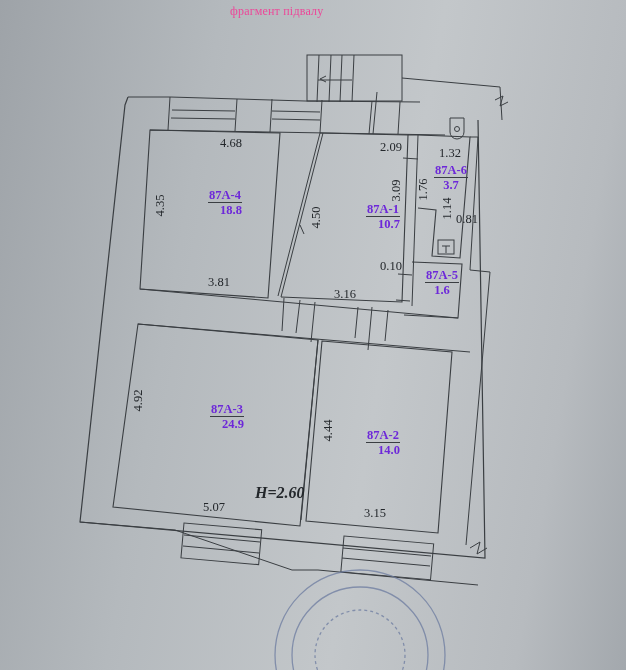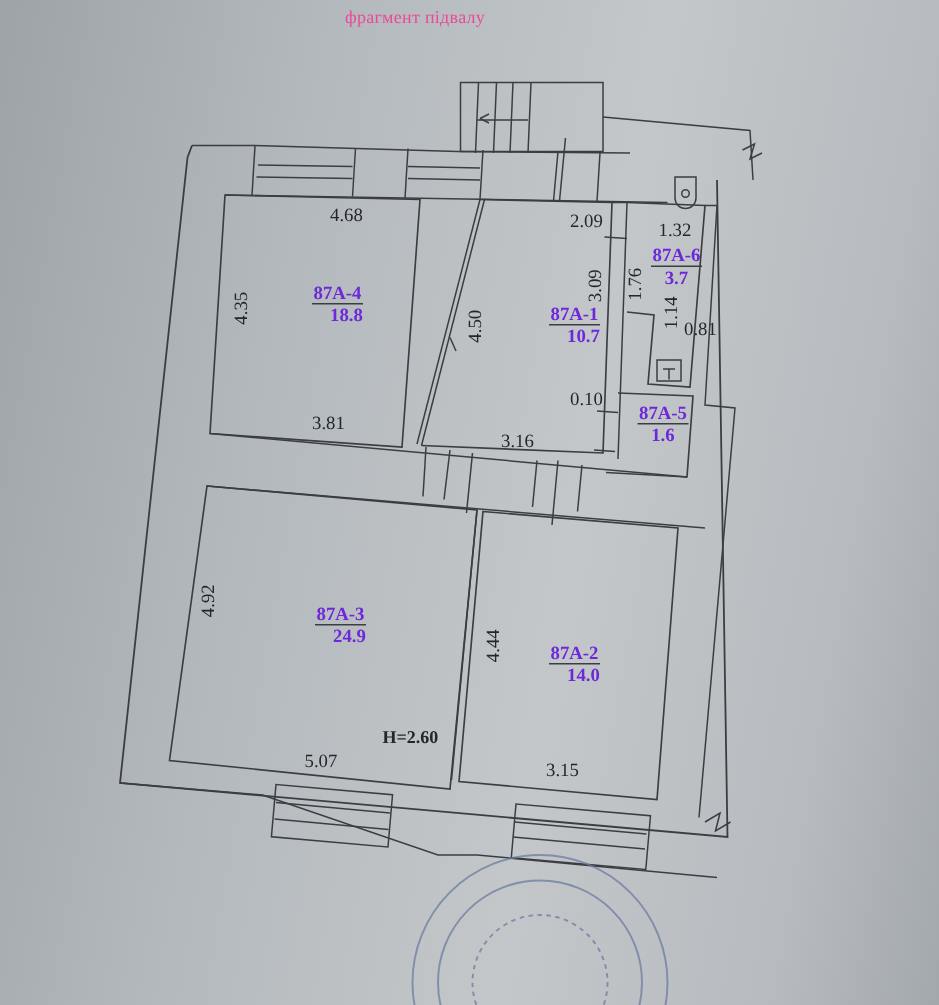--- a/index.html
+++ b/index.html
@@ -12,21 +12,21 @@
   .title {
     position: absolute; left: 230px; top: 4px;
     font-size: 12px; color: #ec4899; letter-spacing: 0.2px;
   }
   svg.plan { position: absolute; left: 0; top: 0; }
   .lbl { position: absolute; font-size: 12.5px; color: #23272b; line-height: 13px; white-space: nowrap; }
   .vert { transform: rotate(-90deg); transform-origin: center center; }
   .room { position: absolute; text-align: center; color: #6d28d9; font-size: 12.5px; line-height: 14px; font-weight: bold; }
   .room .code { display: block; border-bottom: 1px solid #3a3e42; padding: 0 1px; }
   .room .area { display: block; text-align: right; }
-  .height-lbl { position: absolute; font-size: 12px; font-weight: bold; color: #23272b; }
+  .height-lbl { position: absolute; font-style: italic; font-size: 16px; font-weight: bold; color: #23272b; }
 </style>
 </head>
 <body>
 
 <div class="title">фрагмент підвалу</div>
 
 <svg class="plan" width="626" height="670" stroke="#3a3e42" stroke-width="1" fill="none">
 
   <polyline points="128,97 125,105 80,522 485,558 478,120" stroke-width="1.2"></polyline>
 

